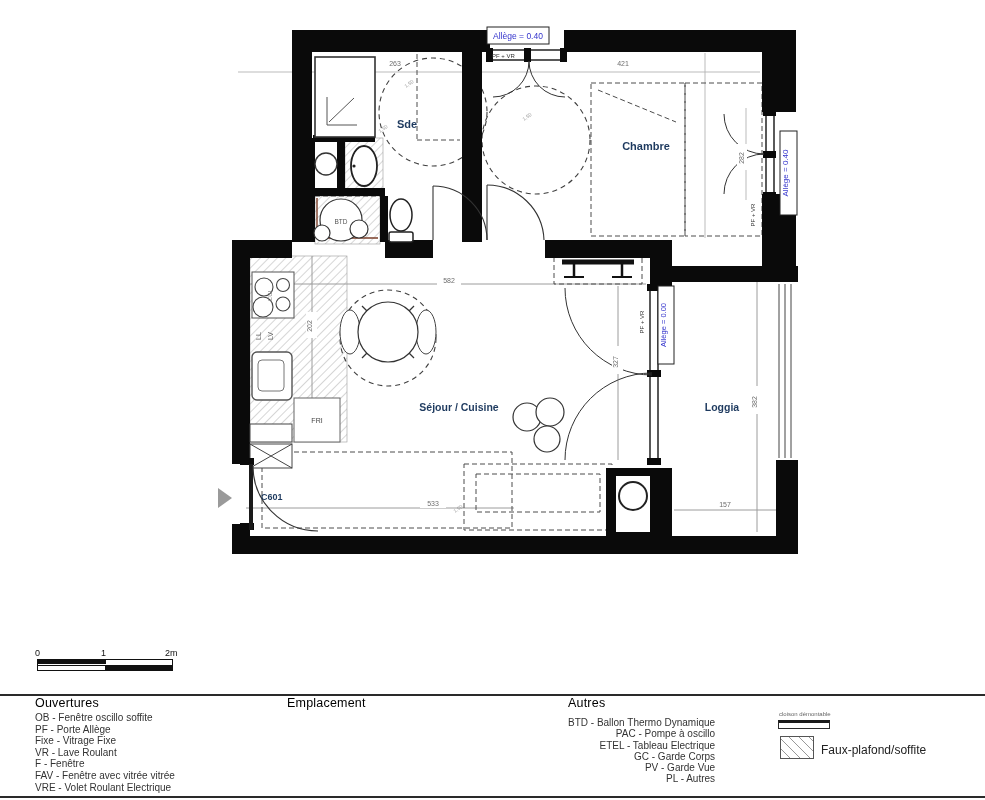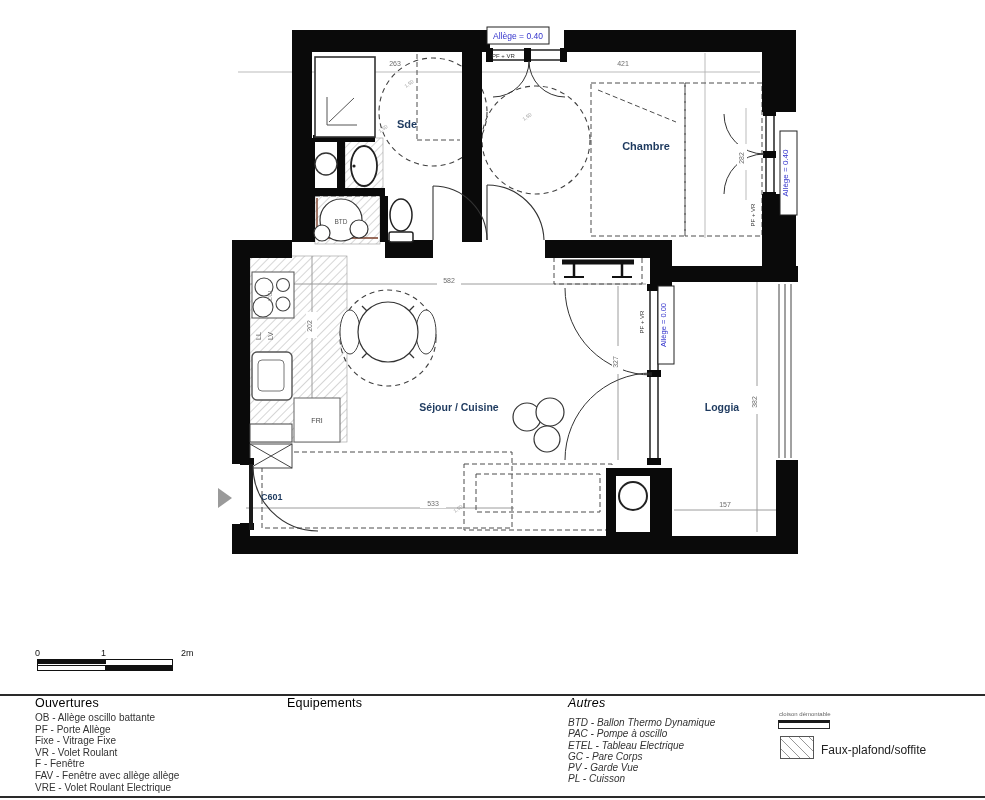--- a/index.html
+++ b/index.html
@@ -12,21 +12,21 @@
   #sb-box{position:absolute;left:0;top:11px;width:134px;height:10px;border:1px solid #111;background:#fff;}
   #sb-box div{position:absolute;}
   
   .rule{left:0;width:985px;height:2px;background:#2a2a2a;}
   .lg-col{top:682px;color:#111;margin-top:14px;}
   .lg-title{font-size:12.5px;color:#000;letter-spacing:.2px;}
   .lg-items{font-size:10px;color:#333;}
   .lg-items div{white-space:nowrap;}
   #col-ouv{left:35px;} #col-ouv .lg-items{margin-top:2px;line-height:11.6px;}
   #col-eq{left:287px;} #col-eq .lg-items{margin-top:9px;line-height:11.6px;}
-  #col-au{left:568px;font-style:italic;} #col-au .lg-items{margin-top:7px;line-height:11.3px;}
+  #col-au{left:568px;} #col-au .lg-items{margin-top:7px;line-height:11.3px;text-align:right;}
   #cloison-label{left:779px;top:711px;font-size:6px;color:#666;}
   #cloison-bar{left:778px;top:720px;width:50px;height:5px;border:1px solid #2a2a2a;border-top:3px solid #1a1a1a;background:#fff;box-sizing:content-box;}
   #faux-box{left:780px;top:736px;width:32px;height:21px;border:1px solid #555;
      background:repeating-linear-gradient(45deg,#fff 0 6px,#999 6px 7px);}
   #faux-label{left:821px;top:743px;font-size:12px;color:#222;}
 </style>
 </head>
 <body>
 
 <svg id="plan-svg" width="985" height="800" viewBox="0 0 985 800">
@@ -270,57 +270,57 @@
     <text x="646" y="150" font-size="11" text-anchor="middle">Chambre</text>
     <text x="459" y="411" font-size="10.5" text-anchor="middle">Séjour / Cuisine</text>
     <text x="722" y="411" font-size="10.5" text-anchor="middle">Loggia</text>
     <text x="261" y="500" font-size="9">C601</text>
   </g>
 </svg>
 
 <div id="scalebar" class="abs">
   <span class="tick" style="left:-2px">0</span>
   <span class="tick" style="left:64px">1</span>
-  <span class="tick" style="left:144px">2m</span>
+  <span class="tick" style="left:128px">2m</span>
   <div id="sb-box">
     <div style="left:0;top:0;width:67px;height:4px;background:#111;"></div>
     <div style="left:67px;top:0;width:67px;height:4px;background:#fff;border-left:1px solid #111;box-sizing:border-box;"></div>
     <div style="left:0;top:5px;width:67px;height:4px;background:#fff;border-top:1px solid #111;box-sizing:border-box;"></div>
     <div style="left:67px;top:5px;width:67px;height:5px;background:#111;"></div>
   </div>
 </div>
 
 <div class="abs rule" style="top:694px"></div>
 <div class="abs rule" style="top:796px"></div>
 
 <div id="col-ouv" class="abs lg-col">
   <div class="lg-title">Ouvertures</div>
   <div class="lg-items">
-    <div>OB - Allège oscillo battante</div>
+    <div>OB - Fenêtre oscillo soffite</div>
     <div>PF - Porte Allège</div>
     <div>Fixe - Vitrage Fixe</div>
-    <div>VR - Volet Roulant</div>
+    <div>VR - Lave Roulant</div>
     <div>F - Fenêtre</div>
-    <div>FAV - Fenêtre avec allège allège</div>
+    <div>FAV - Fenêtre avec vitrée vitrée</div>
     <div>VRE - Volet Roulant Electrique</div>
   </div>
 </div>
 
 <div id="col-eq" class="abs lg-col">
-  <div class="lg-title">Equipements</div>
+  <div class="lg-title">Emplacement</div>
 </div>
 
 <div id="col-au" class="abs lg-col">
   <div class="lg-title">Autres</div>
   <div class="lg-items">
     <div>BTD - Ballon Thermo Dynamique</div>
     <div>PAC - Pompe à oscillo</div>
     <div>ETEL - Tableau Electrique</div>
-    <div>GC - Pare Corps</div>
+    <div>GC - Garde Corps</div>
     <div>PV - Garde Vue</div>
-    <div>PL - Cuisson</div>
+    <div>PL - Autres</div>
   </div>
 </div>
 
 <div id="cloison-label" class="abs">cloison démontable</div>
 <div id="cloison-bar" class="abs"></div>
 <div id="faux-box" class="abs"></div>
 <div id="faux-label" class="abs">Faux-plafond/soffite</div>
 
 </body></html>

